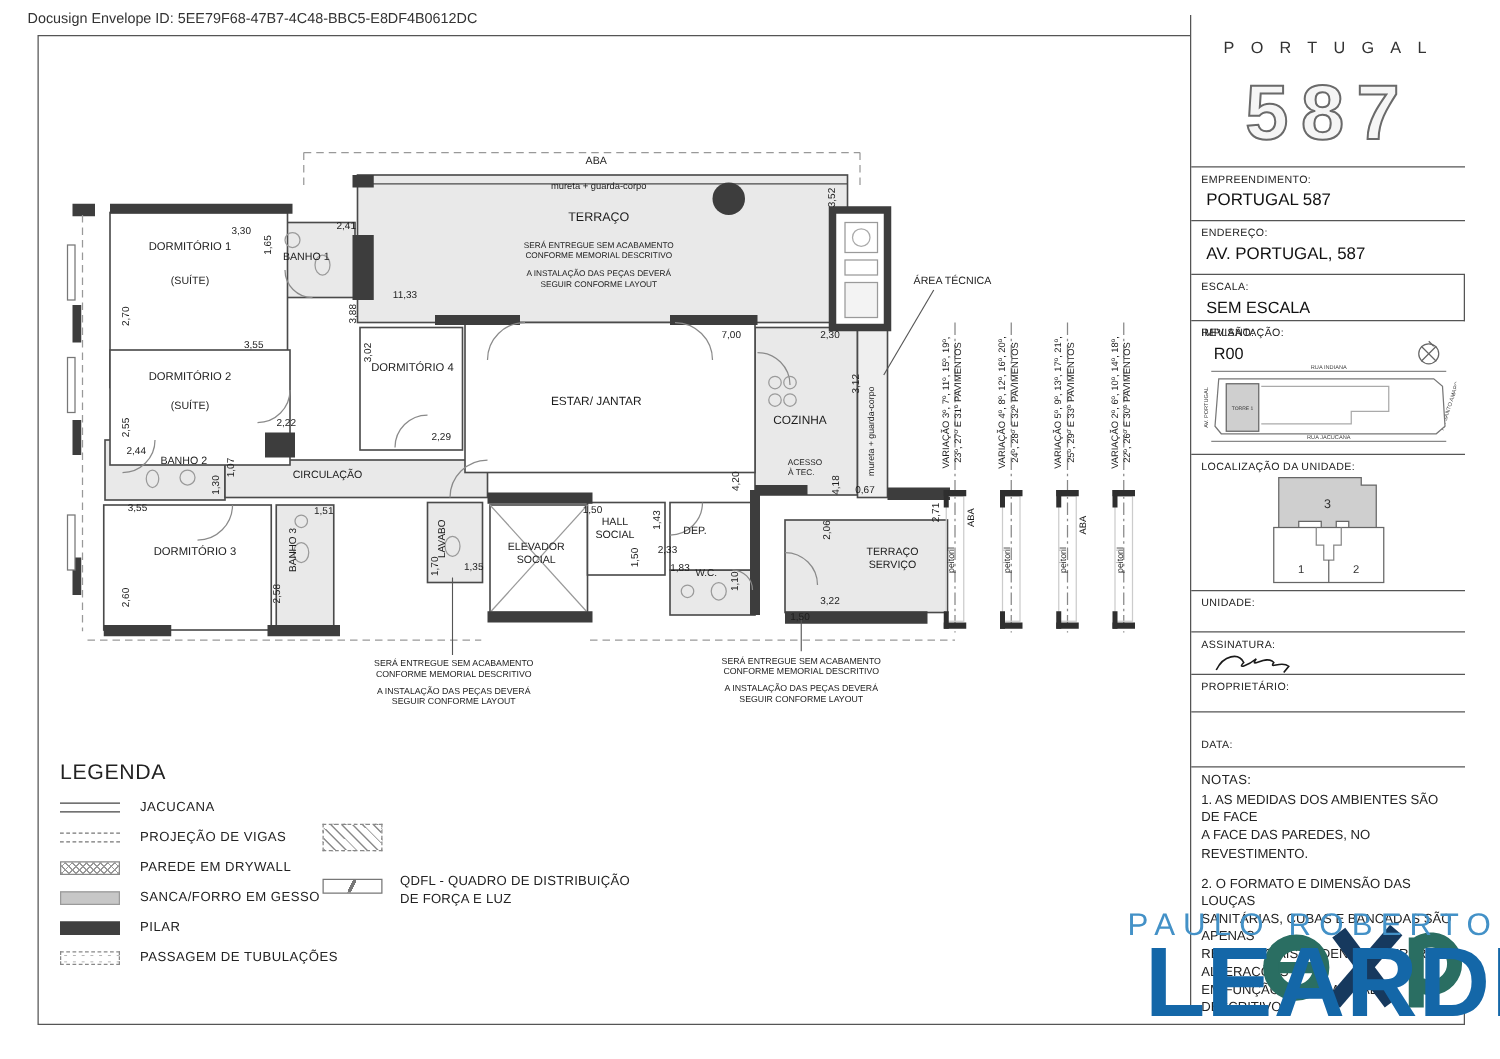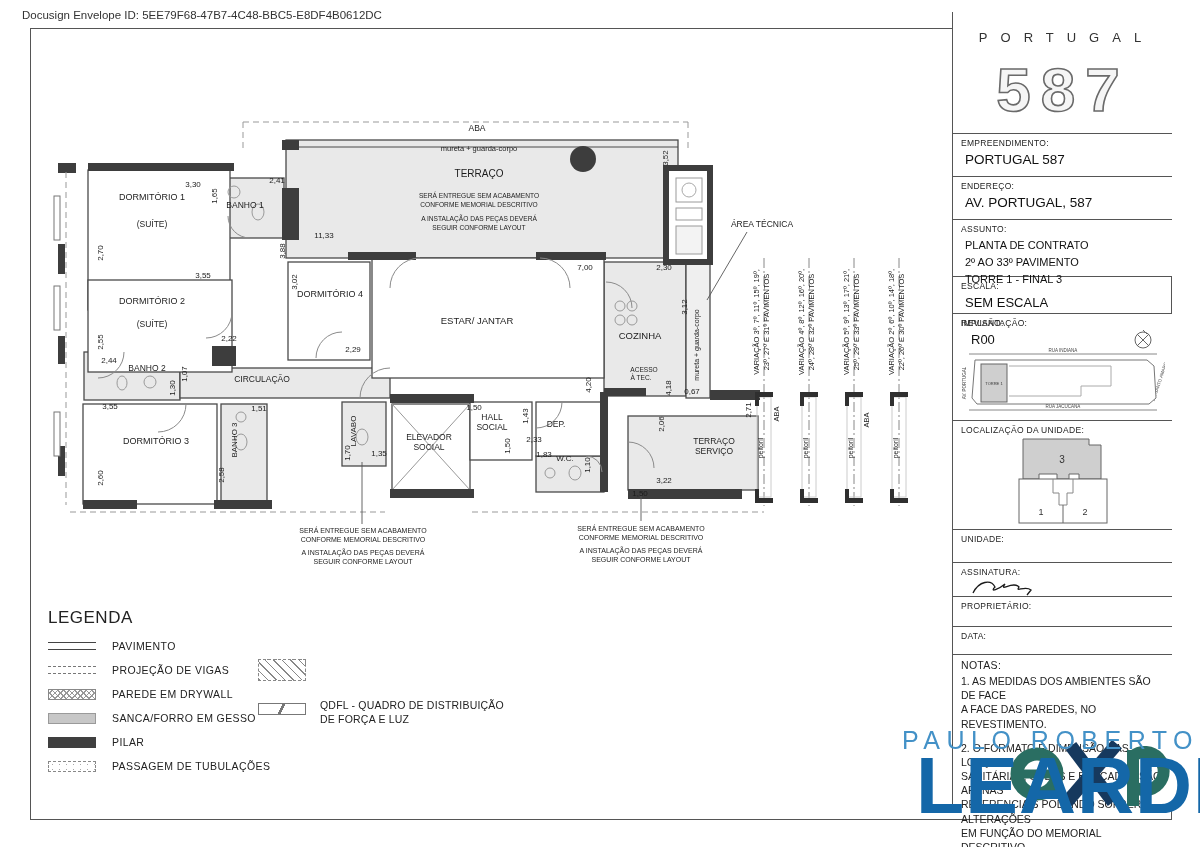--- a/index.html
+++ b/index.html
@@ -300,21 +300,21 @@
     <text x="664" y="424" transform="rotate(-90 664 424)">2,06</text>
     <text x="664" y="483">3,22</text>
     <text x="640" y="496">1,50</text>
   </g>
 </svg>
 
 <div class="abs" id="legend">
   <div id="legend-title">LEGENDA</div>
   <div class="lrow">
     <div class="lsw sw-alvenaria"></div>
-    <span class="ltext">PAVIMENTO</span>
+    <span class="ltext">JACUCANA</span>
   </div>
   <div class="lrow">
     <div class="lsw sw-vigas"></div>
     <span class="ltext">PROJEÇÃO DE VIGAS</span>
   </div>
   <div class="lrow">
     <div class="lsw sw-drywall"></div>
     <span class="ltext">PAREDE EM DRYWALL</span>
   </div>
   <div class="lrow">
@@ -349,26 +349,20 @@
       <text x="100" y="66" text-anchor="middle" font-size="62" font-weight="bold" letter-spacing="10" fill="#f5f5f5" stroke="#6a6a6a" stroke-width="1.6">587</text>
     </svg>
   </div>
   <div class="sec" style="height:43px;">
     <div class="lab">EMPREENDIMENTO:</div>
     <div class="val">PORTUGAL 587</div>
   </div>
   <div class="sec" style="height:43px;">
     <div class="lab">ENDEREÇO:</div>
     <div class="val">AV. PORTUGAL, 587</div>
-  </div>
-  <div class="sec" style="height:57px;">
-    <div class="lab">ASSUNTO:</div>
-    <div class="val sm">PLANTA DE CONTRATO</div>
-    <div class="val sm" style="margin-top:0;">2º AO 33º PAVIMENTO</div>
-    <div class="val sm" style="margin-top:0;">TORRE 1 - FINAL 3</div>
   </div>
   <div class="sec" id="sec-escala" style="height:37px;">
     <div>
       <div class="lab">ESCALA:</div>
       <div class="val" style="font-size:13px;">SEM ESCALA</div>
     </div>
     <div>
       <div class="lab">REVISÃO:</div>
       <div class="val" style="font-size:13px;margin-left:10px;">R00</div>
     </div>
@@ -411,21 +405,21 @@
   </div>
   <div class="sec" style="height:34px;">
     <div class="lab">ASSINATURA:</div>
     <svg width="70" height="22" style="margin-left:8px;">
       <path d="M4,16 C10,4 22,2 26,10 C20,16 30,12 36,7 C30,16 44,3 50,10 C46,16 56,8 62,13 L58,18" fill="none" stroke="#1a1a1a" stroke-width="1.3"></path>
     </svg>
   </div>
   <div class="sec" style="height:30px;">
     <div class="lab">PROPRIETÁRIO:</div>
   </div>
-  <div class="sec" style="height:28px;">
+  <div class="sec" style="height:28px;margin-top:16px;">
     <div class="lab">DATA:</div>
   </div>
   <div class="sec" style="height:149px;border-bottom:none;">
     <div class="lab" style="font-size:10.5px;">NOTAS:</div>
     <div id="notas-body1">1. AS MEDIDAS DOS AMBIENTES SÃO DE FACE
 A FACE DAS PAREDES, NO REVESTIMENTO.</div>
     <div id="notas-body2">2. O FORMATO E DIMENSÃO DAS LOUÇAS
 SANITÁRIAS, CUBAS E BANCADAS SÃO APENAS
 REFERENCIAIS PODENDO SOFRER ALTERAÇÕES
 EM FUNÇÃO DO MEMORIAL DESCRITIVO.</div>

